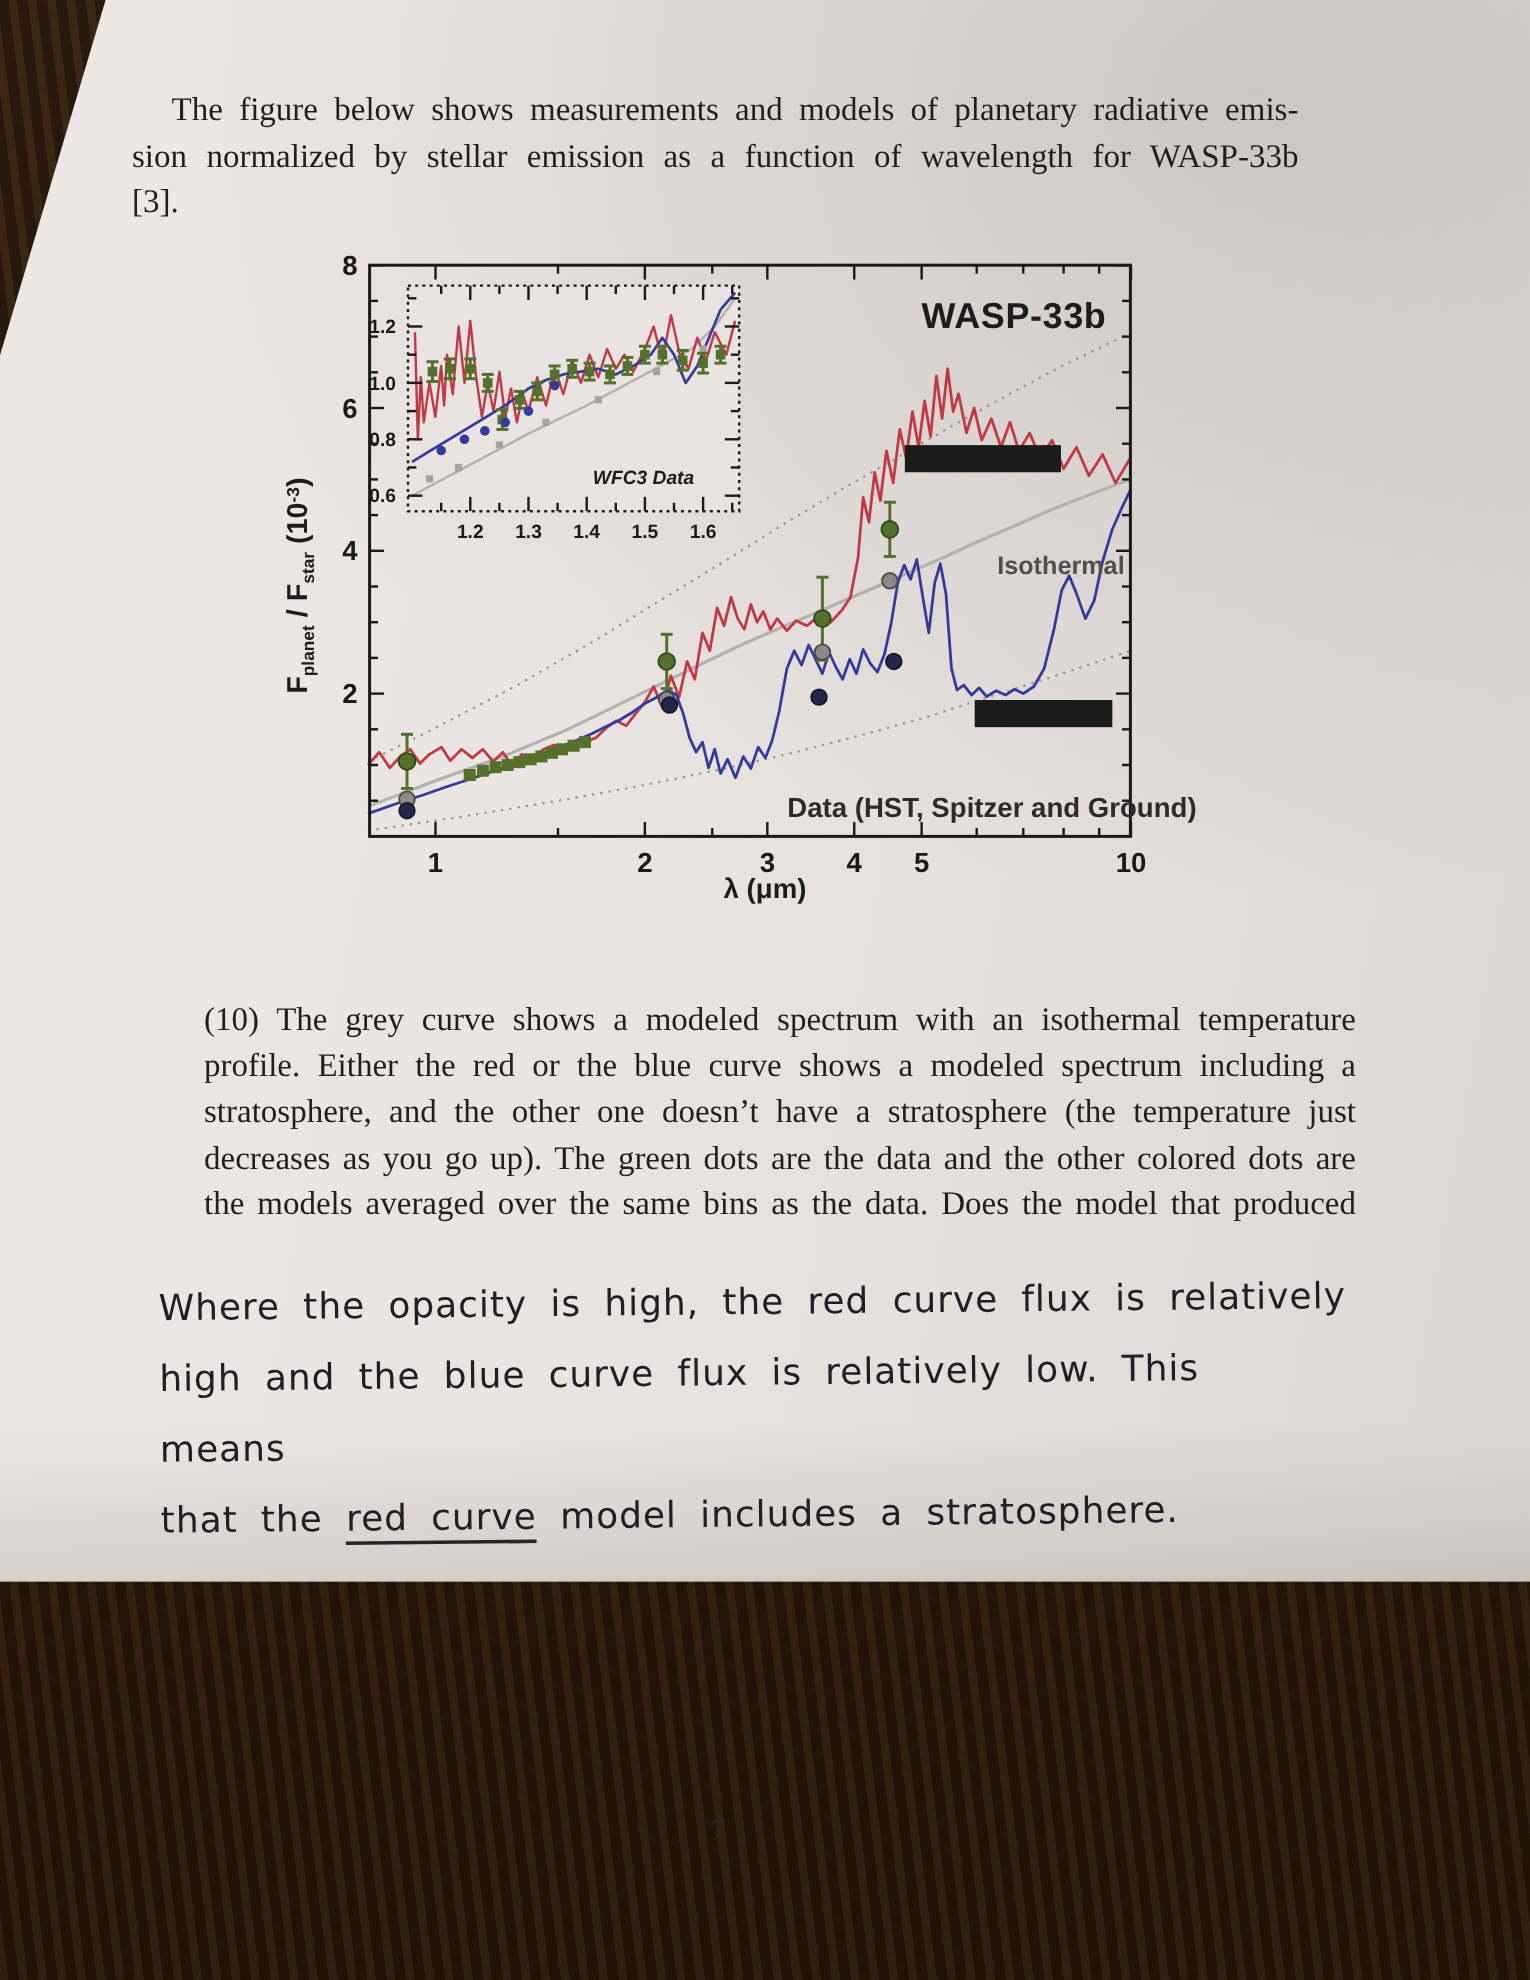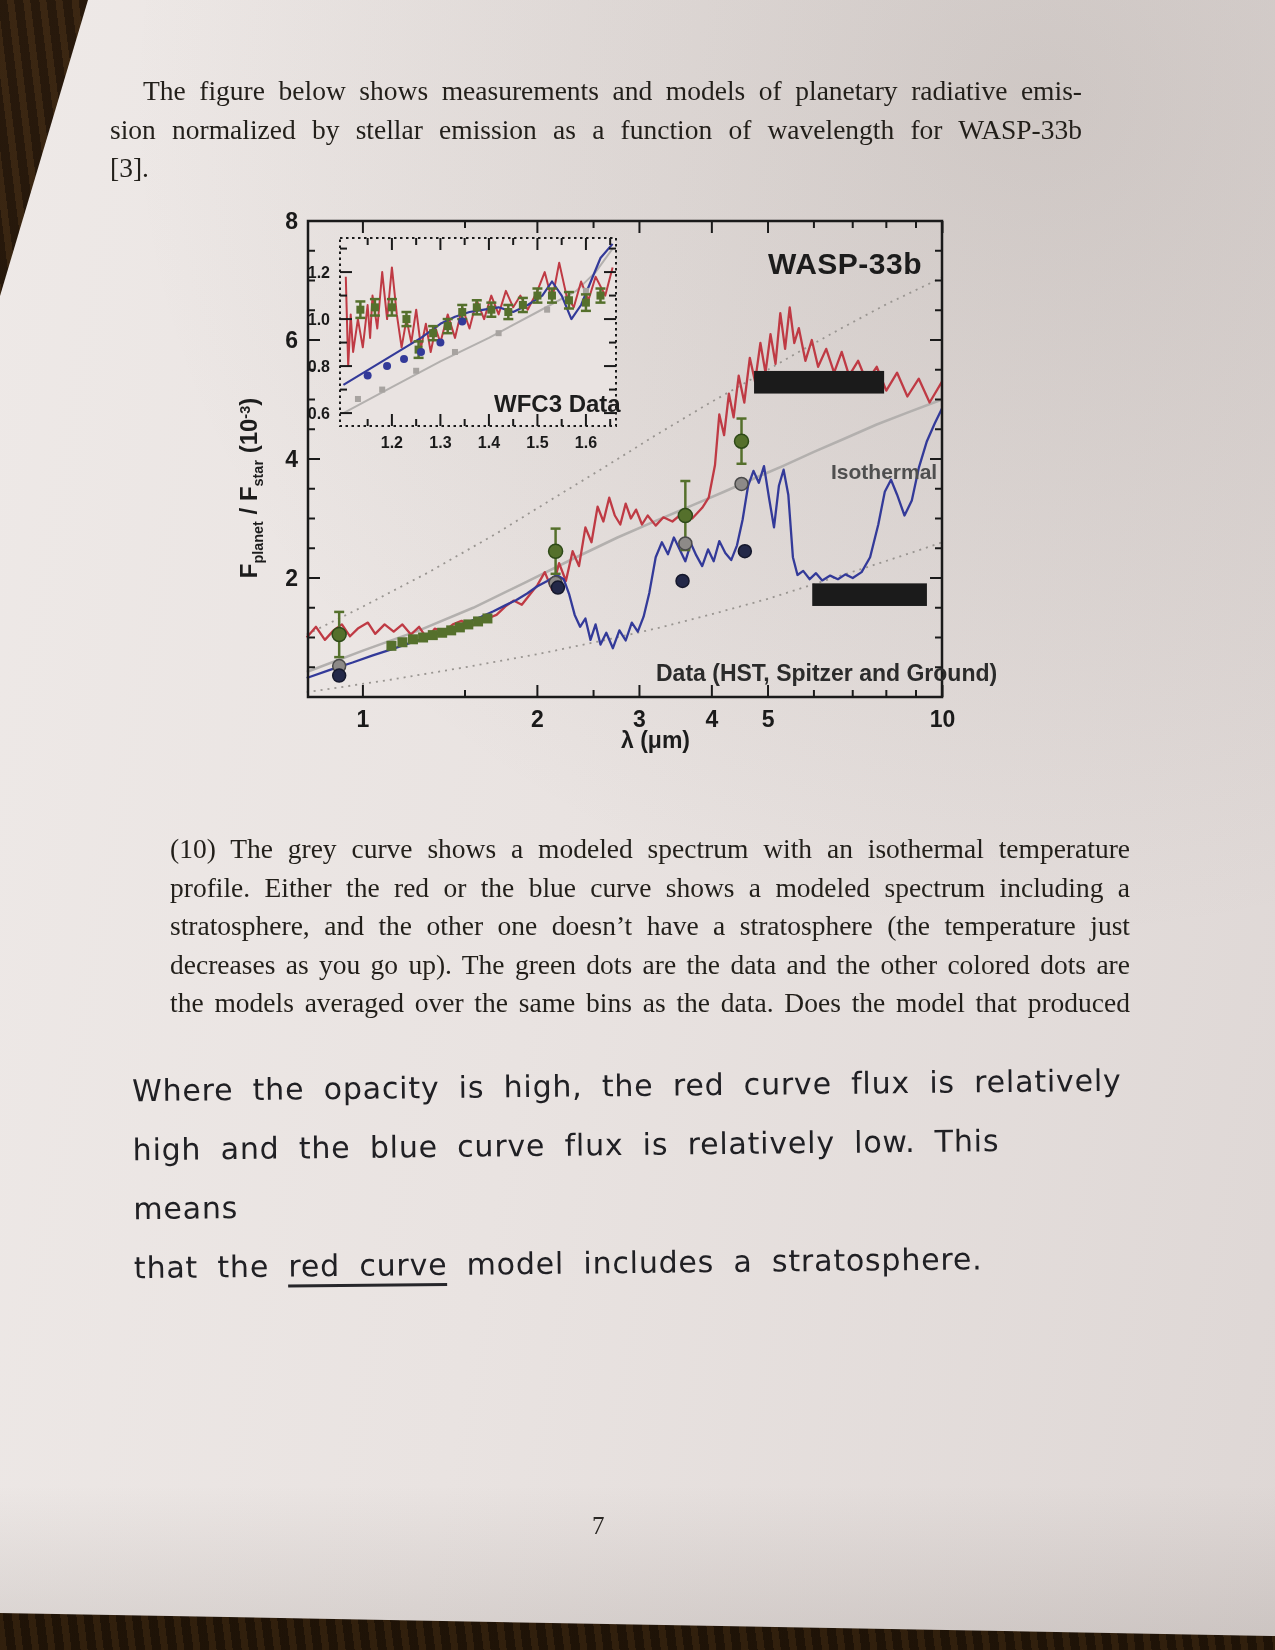--- a/index.html
+++ b/index.html
@@ -4,38 +4,38 @@
 <style>
   html,body{margin:0;padding:0;}
   body{
     width:1275px;height:1650px;position:relative;overflow:hidden;
     background:
       repeating-linear-gradient(83deg, rgba(95,62,30,0.22) 0 7px, rgba(18,9,4,0.30) 7px 16px),
       linear-gradient(#31200f,#241708);
     font-family:"Liberation Serif", serif;
   }
   .paper{
-    position:absolute;left:0;top:0;width:1275px;height:1650px;
+    position:absolute;left:0;top:0;width:1275px;height:1318px;
     clip-path:polygon(88px 0px, 1275px 0px, 1275px 1636px, 0px 1613px, 0px 296px);
     background:
       radial-gradient(120% 85% at 82% 6%, rgba(92,80,72,0.16), transparent 60%),
       linear-gradient(to bottom, rgba(0,0,0,0) 90%, rgba(70,58,50,0.13)),
       linear-gradient(100deg,#eee9e7 0%, #e9e3e1 45%, #ded7d5 100%);
   }
   .serif-par{position:absolute;color:#221f1a;font-size:27.5px;line-height:38.5px;}
   .jline{text-align:justify;text-align-last:justify;}
   .line{display:block;}
   .indent{text-indent:33px;}
   .figure{position:absolute;left:230px;top:203px;width:745px;height:610px;}
   .figlabel{position:absolute;font-family:"Liberation Sans", sans-serif;color:#1c1c1c;white-space:nowrap;text-align:center;}
   .fig-title{left:538px;top:44px;font-size:30px;font-weight:700;letter-spacing:0.5px;}
   .fig-iso{left:601px;top:245px;font-size:21px;font-weight:600;color:#4f4f4f;margin-top:12px;}
   .fig-data{left:426px;top:457px;font-size:23px;font-weight:600;color:#2b2b2b;}
-  .fig-wfc3{left:264px;top:187px;font-size:24px;font-weight:700;color:#1d1d1d;}
-  .fig-xlabel{left:391px;top:524px;font-size:23px;font-weight:700;}
+  .fig-wfc3{left:264px;top:187px;font-size:16px;font-weight:700;color:#1d1d1d;font-style:italic;}
+  .fig-xlabel{left:373px;top:524px;font-size:23px;font-weight:700;}
   .fig-ylabel{left:-136px;top:266px;width:320px;height:38px;text-align:center;
     transform:rotate(-90deg);font-size:24px;font-weight:700;}
   .fig-ylabel sub{font-size:0.6em;vertical-align:-0.4em;}
   .fig-ylabel sup{font-size:0.6em;vertical-align:0.5em;}
   .handwriting{
     position:absolute;left:133px;top:1056px;width:990px;
     font-family:"DejaVu Sans", sans-serif;font-size:30px;line-height:59px;
     color:#202024;letter-spacing:0.8px;word-spacing:9px;transform:rotate(-0.6deg);
   }
   .hw-underline{border-bottom:3px solid #26262a;padding-bottom:1px;}

